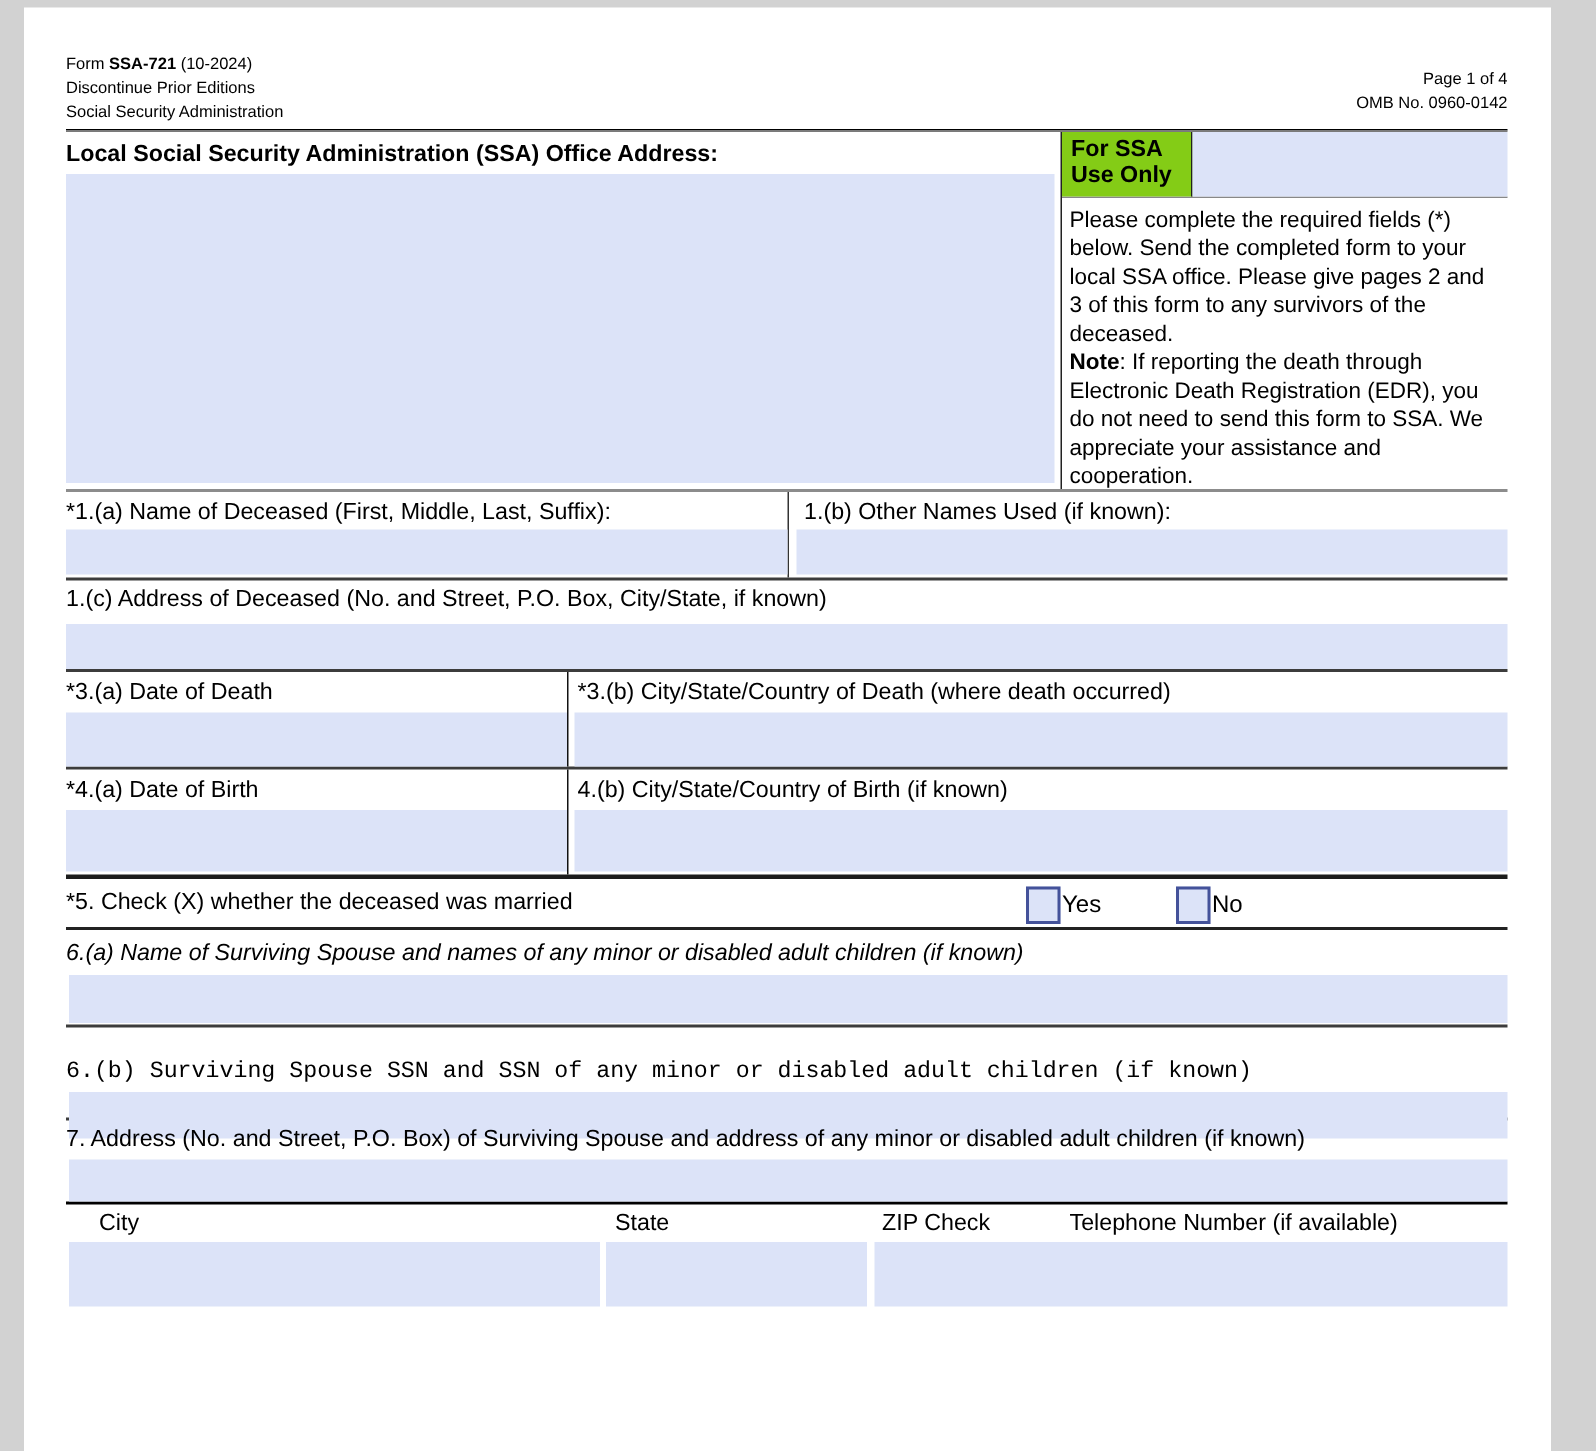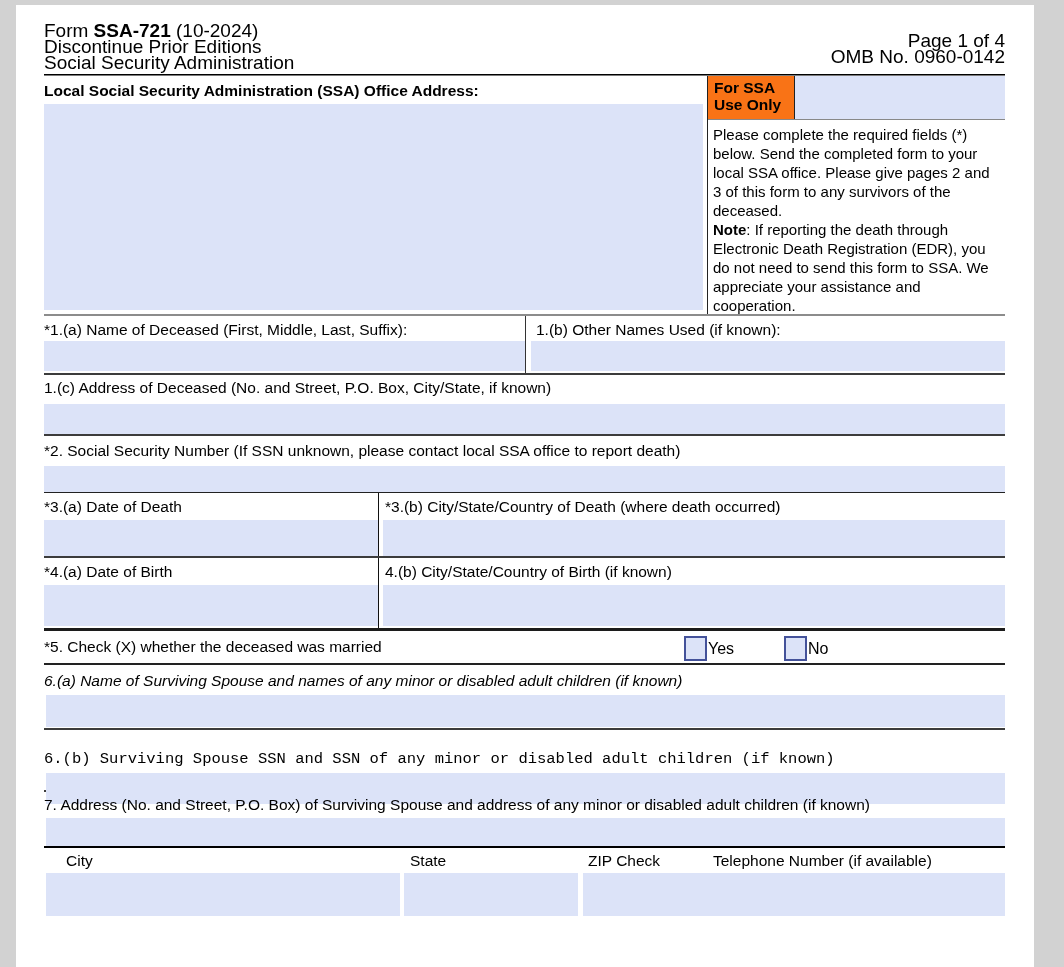--- a/index.html
+++ b/index.html
@@ -2,38 +2,38 @@
 <html><head>
 <meta charset="utf-8">
 <style>
   * { margin:0; padding:0; box-sizing:content-box; }
   html,body { width:1064px; height:967px; overflow:hidden; }
   body { background:#d2d2d2; font-family:"Liberation Sans","DejaVu Sans",sans-serif; color:#000; }
   .page { position:absolute; left:16px; top:5px; width:1018px; height:990px; background:#fff; }
   .content { width:961px; margin-left:28px; }
 
   
-  .hdr { display:flex; justify-content:space-between; padding-top:18px; font-size:19px; line-height:16px; }
+  .hdr { display:flex; justify-content:space-between; padding-top:30px; font-size:11px; line-height:16px; }
   .hdr-right { text-align:right; padding-top:10px; }
   .hdr-rule { border-bottom:1px solid #000; margin-top:3px; }
   .title { text-align:center; font-weight:bold; font-size:21px; margin:9px 0 13px 0; }
 
   
   .tbl { border-top:1px solid #7a7a7a; }
   .lbl { font-size:15.5px; line-height:18px; }
   .field { background:#dce3f8; }
 
   
   .secA { display:flex; border-bottom:2px solid #8c8c8c; height:238px; }
   .colL { width:663px; border-right:1px solid #222; }
   .colL .lbl { padding:6px 0 4px 0;font-weight:bold; }
   .field-big { width:659px; height:206px; }
   .colR { flex:1; }
   .ssa-head { display:flex; height:43px; border-bottom:1px solid #888; }
-  .ssa-box { width:80px; padding:3px 0 0 6px; border-right:1px solid #222; font-weight:bold; font-size:15.5px; line-height:17px; background:#f97316; }
+  .ssa-box { width:80px; padding:3px 0 0 6px; border-right:1px solid #222; font-weight:bold; font-size:15.5px; line-height:17px; background:#84cc16; }
   .ssa-head-field { flex:1; height:43px; }
   .instr { padding:5px 8px 0 5px; font-size:15px; line-height:19px; }
 
   
   .row { border-bottom:2px solid #3c3c3c; }
   .row1 { display:flex; height:57px; }
   .r1L { width:481px; border-right:1px solid #333; display:flex; flex-direction:column; }
   .r1L .lbl { padding-top:5px; }
   .r1L .field { margin-top:auto; height:30px; width:481px; margin-bottom:2px; }
   .r1R { flex:1; display:flex; flex-direction:column; }
@@ -122,24 +122,20 @@
           <div class="lbl">1.(b) Other Names Used (if known):</div>
           <div class="field"></div>
         </div>
       </div>
 
       <div class="row rowFull row1c">
         <div class="lbl">1.(c) Address of Deceased (No. and Street, P.O. Box, City/State, if known)</div>
         <div class="field"></div>
       </div>
 
-      <div class="row rowFull row2">
-        <div class="lbl">*2. Social Security Number (If SSN unknown, please contact local SSA office to report death)</div>
-        <div class="field"></div>
-      </div>
 
       <div class="row row34 row3">
         <div class="c34L">
           <div class="lbl">*3.(a) Date of Death</div>
           <div class="field"></div>
         </div>
         <div class="c34R">
           <div class="lbl">*3.(b) City/State/Country of Death (where death occurred)</div>
           <div class="field"></div>
         </div>

